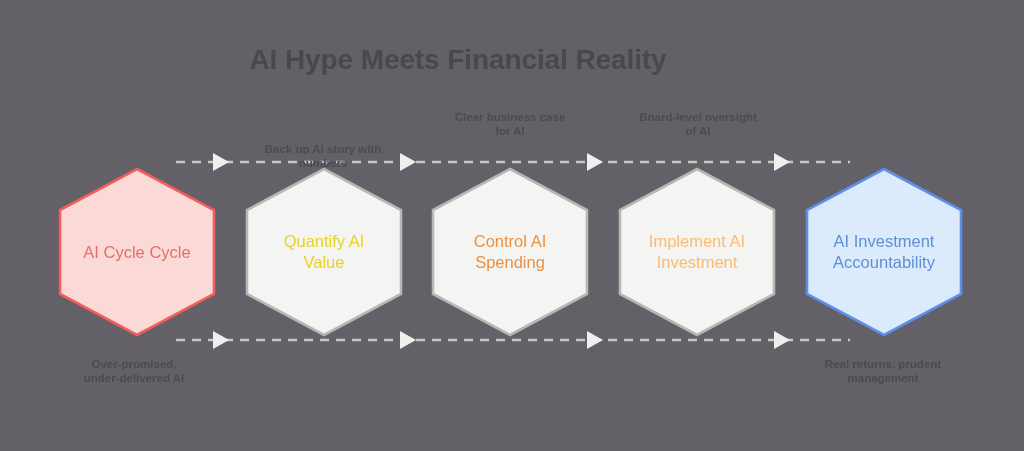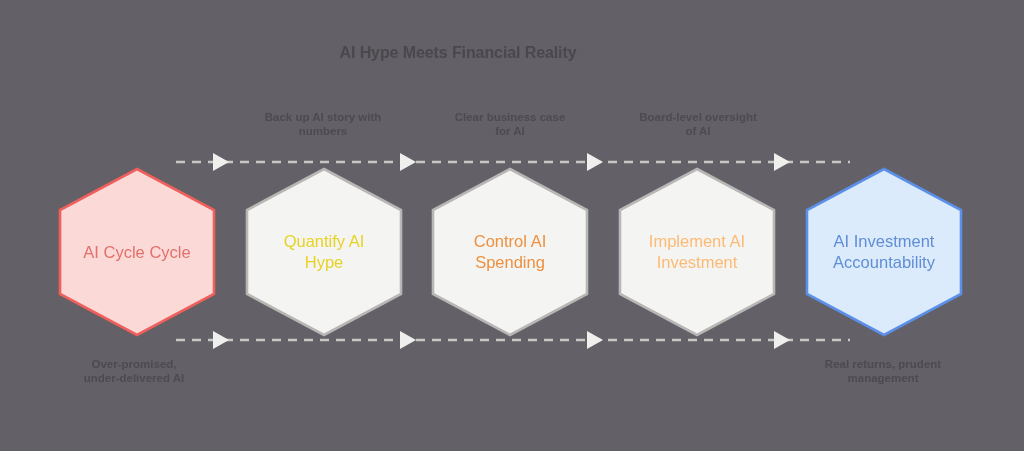--- a/index.html
+++ b/index.html
@@ -19,21 +19,21 @@
     height: 451px;
   }
 
   
   #title {
     position: absolute;
     left: 0;
     top: 44px;
     width: 916px;
     text-align: center;
-    font-size: 16px;
+    font-size: 28px;
     font-weight: bold;
     color: #4a474d;
     letter-spacing: -0.1px;
   }
 
   
   .connector-row {
     position: absolute;
     left: 0;
     width: 1024px;
@@ -115,21 +115,21 @@
   <div class="connector-row" id="connector-bottom">
     <svg width="1024" height="24" viewBox="0 0 1024 24">
       <line x1="176" y1="12" x2="850" y2="12" stroke="#c9c7c6" stroke-width="2.4" stroke-dasharray="9 7"></line>
       <polygon points="213,3 229,12 213,21" fill="#efefee"></polygon>
       <polygon points="400,3 416,12 400,21" fill="#efefee"></polygon>
       <polygon points="587,3 603,12 587,21" fill="#efefee"></polygon>
       <polygon points="774,3 790,12 774,21" fill="#efefee"></polygon>
     </svg>
   </div>
 
-  <div class="caption caption-top" id="caption-top-0" style="color: rgb(77, 74, 80);">
+  <div class="caption caption-top" id="caption-top-0" style="color: rgb(77, 74, 80); margin-top: 32px;">
     <div>Back up AI story with</div>
     <div>numbers</div>
   </div>
   <div class="caption caption-top" id="caption-top-1" style="color: rgb(77, 74, 80);">
     <div>Clear business case</div>
     <div>for AI</div>
   </div>
   <div class="caption caption-top" id="caption-top-2" style="color: rgb(77, 74, 80);">
     <div>Board-level oversight</div>
     <div>of AI</div>
@@ -153,21 +153,21 @@
       <div></div>
     </div>
   </div>
 
   <div class="hex" id="hex-1">
     <svg class="hex-shape" viewBox="0 0 160 172" preserveAspectRatio="none">
       <polygon class="hex-poly" points="80,3 157,44 157,128 80,169 3,128 3,44" stroke-width="2.6" fill="#f4f4f2" stroke="#b9b7b5"></polygon>
     </svg>
     <div class="hex-label" style="color: rgb(231, 211, 37);">
       <div>Quantify AI</div>
-      <div>Hype</div>
+      <div>Value</div>
     </div>
   </div>
 
   <div class="hex" id="hex-2">
     <svg class="hex-shape" viewBox="0 0 160 172" preserveAspectRatio="none">
       <polygon class="hex-poly" points="80,3 157,44 157,128 80,169 3,128 3,44" stroke-width="2.6" fill="#f4f4f2" stroke="#b9b7b5"></polygon>
     </svg>
     <div class="hex-label" style="color: rgb(237, 144, 64);">
       <div>Control AI</div>
       <div>Spending</div>

